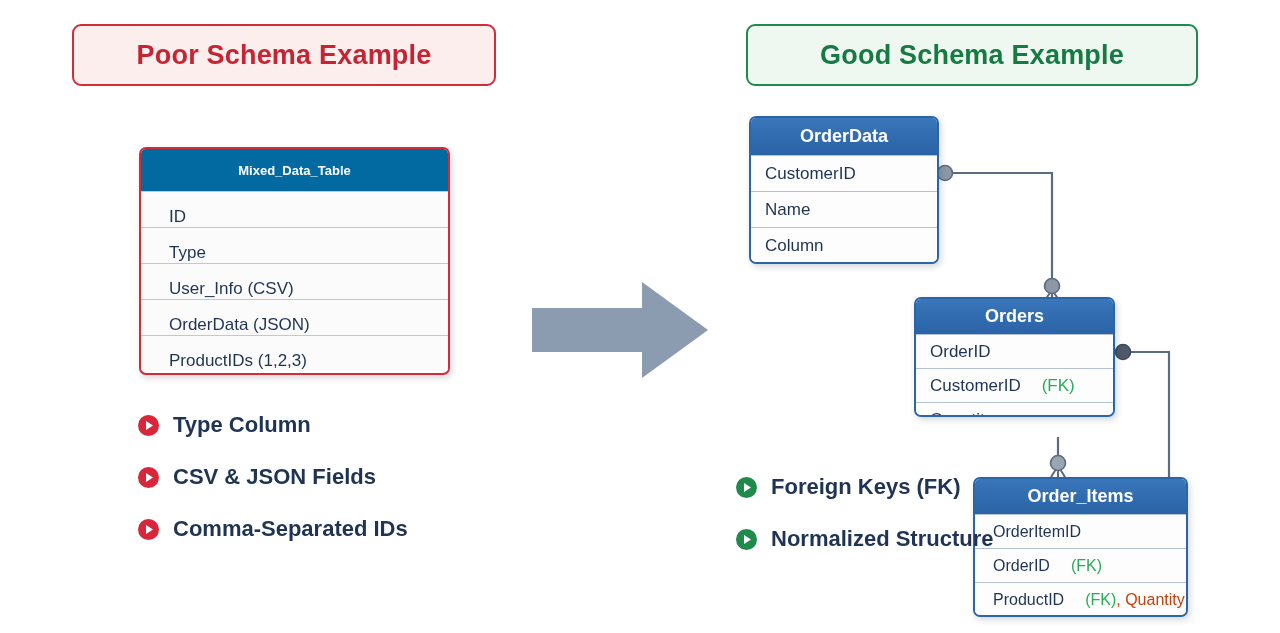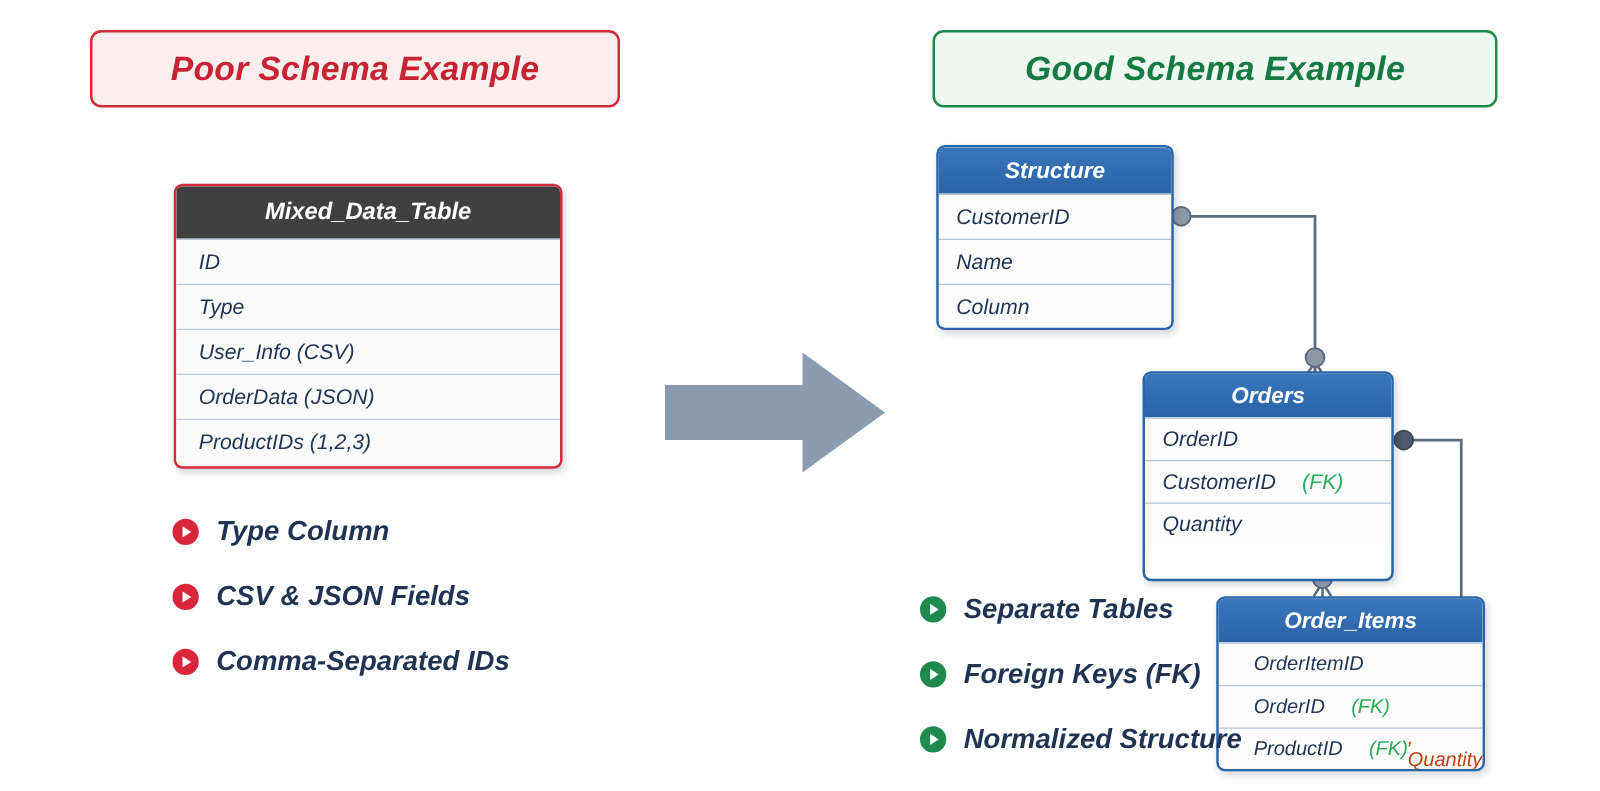--- a/index.html
+++ b/index.html
@@ -12,21 +12,20 @@
     height: 633px;
     position: relative;
     overflow: hidden;
     font-family: "Liberation Sans", sans-serif;
     color: #1f3352;
   }
 
   .stage {
     position: absolute;
     inset: 0;
-    font-style: italic;
   }
 
   
   .pill {
     position: absolute;
     box-sizing: border-box;
     border-radius: 9px;
     display: flex;
     align-items: center;
     justify-content: center;
@@ -84,29 +83,30 @@
   
   .table-poor {
     left: 139px;
     top: 147px;
     width: 311px;
     height: 228px;
     border: 2px solid #d42b3a;
   }
   .table-poor .thead {
     height: 42px;
-    background: #404040;
-    font-size: 19px;
+    background: #0369a1;
+    font-size: 13px;
   }
   .table-poor .row {
     height: 36px;
-    padding-left: 18px;
+    padding-left: 28px;
     font-size: 17px;
     border-top: 1px solid #bfc9d4;
     color: #1f3352;
+    align-items: flex-end;
   }
   .table-poor .row:first-of-type { border-top: none; }
 
   
   .table-good {
     border: 2px solid #2a65a8;
   }
   .table-good .thead {
     background: linear-gradient(#3a76bb, #2a63a6);
     font-size: 18px;
@@ -128,39 +128,39 @@
   .table-customers .row {
     height: 36px;
     padding-left: 14px;
     font-size: 17px;
   }
 
   .table-orders {
     left: 914px;
     top: 297px;
     width: 201px;
-    height: 168px;
+    height: 120px;
   }
   .table-orders .thead { height: 35px; }
   .table-orders .row {
     height: 34px;
     padding-left: 14px;
     font-size: 17px;
   }
 
   .table-orderitems {
     left: 973px;
     top: 477px;
     width: 215px;
     height: 140px;
   }
   .table-orderitems .thead { height: 35px; }
   .table-orderitems .row {
     height: 34px;
-    padding-left: 28px;
+    padding-left: 18px;
     font-size: 16px;
     align-items: center;
   }
 
   .fk {
     color: #2bab57;
     margin-left: 21px;
   }
   .after-fk { color: #c2410c; }
 
@@ -297,21 +297,21 @@
     <g stroke="#5b6b80" stroke-width="2">
       <line x1="1058" y1="466" x2="1051" y2="477"></line>
       <line x1="1058" y1="466" x2="1058" y2="478"></line>
       <line x1="1058" y1="466" x2="1065" y2="477"></line>
     </g>
     <circle cx="1058" cy="463" r="7.5" fill="#9aa5b2" stroke="#5b6b80" stroke-width="1.6"></circle>
   </svg>
 
   <div class="table table-good table-customers">
     <div class="thead">
-      <span>Structure</span>
+      <span>OrderData</span>
     </div>
     <div class="row">
       <span>CustomerID</span>
     </div>
     <div class="row">
       <span>Name</span>
     </div>
     <div class="row">
       <span>Column</span>
     </div>
@@ -351,28 +351,20 @@
     </div>
   </div>
 
   <div class="bullets bullets-good">
     <div class="bullet">
       <span class="dot">
         <svg width="21" height="21" viewBox="0 0 21 21">
             <polygon points="8,6 15,10.5 8,15" fill="#ffffff"></polygon>
           </svg>
       </span>
-      <span class="txt">Separate Tables</span>
-    </div>
-    <div class="bullet">
-      <span class="dot">
-        <svg width="21" height="21" viewBox="0 0 21 21">
-            <polygon points="8,6 15,10.5 8,15" fill="#ffffff"></polygon>
-          </svg>
-      </span>
       <span class="txt">Foreign Keys (FK)</span>
     </div>
     <div class="bullet">
       <span class="dot">
         <svg width="21" height="21" viewBox="0 0 21 21">
             <polygon points="8,6 15,10.5 8,15" fill="#ffffff"></polygon>
           </svg>
       </span>
       <span class="txt">Normalized Structure</span>
     </div>

